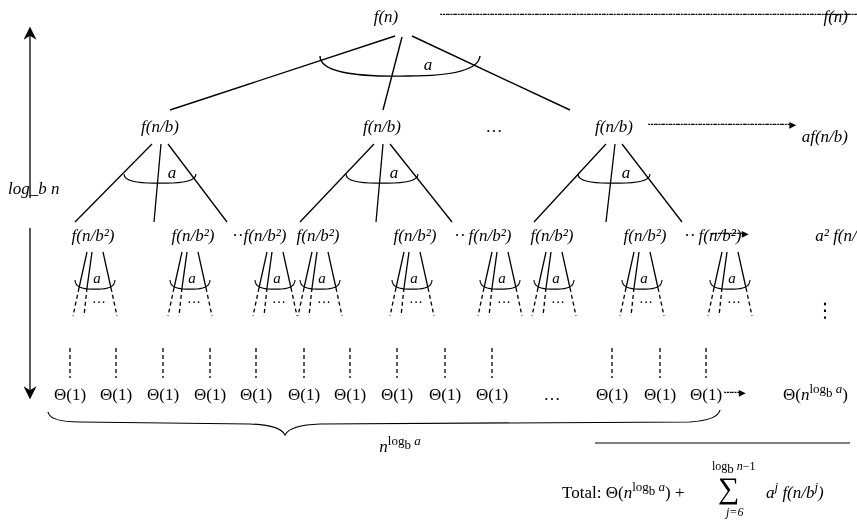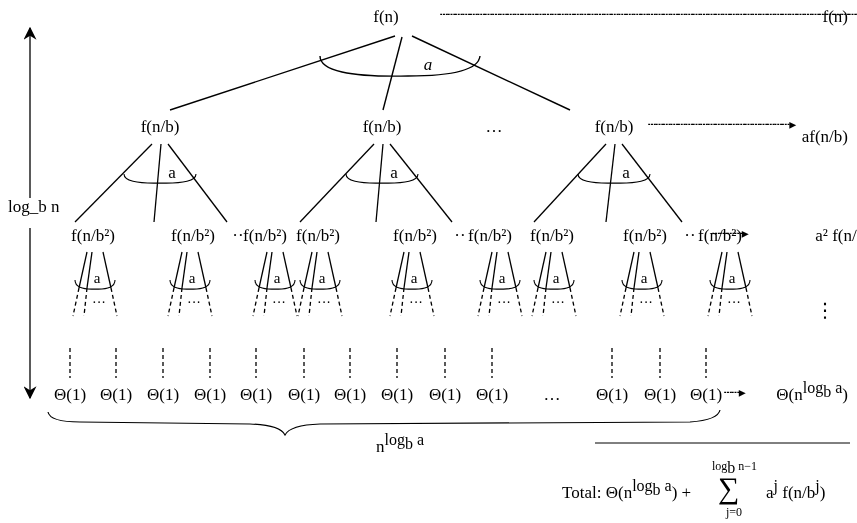--- a/index.html
+++ b/index.html
@@ -1,21 +1,21 @@
 <!DOCTYPE html>
 <html><head>
 <meta charset="utf-8">
 <style>
   html,body{margin:0;padding:0;background:#fff;}
   body{width:857px;height:523px;position:relative;overflow:hidden;
        font-family:"Liberation Serif","DejaVu Serif",serif;color:#000;}
   svg{position:absolute;left:0;top:0;}
   .t{position:absolute;white-space:nowrap;font-size:17px;line-height:1;}
-  .i{}
-  sup,sub{font-size:16px;line-height:0;}
+  .i{font-style:italic;}
+  sup,sub{font-size:13px;line-height:0;}
   .c{transform:translateX(-50%);}
   .r{transform:translateX(-100%);}
 </style>
 </head>
 <body>
 
 <svg width="857" height="523" id="g">
   <defs>
     <marker id="ah" markerWidth="10" markerHeight="10" refX="9" refY="5" orient="auto">
       <path d="M0,0 L10,5 L0,10 L3,5 Z" fill="#000"></path>
@@ -130,39 +130,39 @@
 <div class="t i r" style="left:848px;top:8px">f(n)</div>
 <div class="t c" style="left:428px;top:56px;font-style:italic">a</div>
 
 <div class="t i c" style="left:160px;top:118px">f(n/b)</div>
 <div class="t i c" style="left:382px;top:118px">f(n/b)</div>
 <div class="t c" style="left:494px;top:118px">…</div>
 <div class="t i c" style="left:614px;top:118px">f(n/b)</div>
 <div class="t" style="left:648px;top:118px;letter-spacing:-1px;font-size:14px">┄┄┄┄┄┄┄┄┄┄┄┄┄┄┄┄┄┄┄▸</div>
 <div class="t i r" style="left:848px;top:128px">af(n/b)</div>
 
-<div class="t i" style="left:8px;top:198px">log_b n</div>
+<div class="t i" style="left:8px;top:180px">log_b n</div>
 
 <div id="l2"></div>
 <div class="t" style="left:712px;top:227px;letter-spacing:-1px;font-size:14px">┄┄┄┄▸</div>
 <div class="t i r" style="left:876px;top:227px">a² f(n/b²)</div>
 <div class="t" style="left:815px;top:300px;font-size:20px">⋮</div>
 
 <div id="lv"></div>
 <div class="t" style="left:724px;top:386px;letter-spacing:-1px;font-size:14px">┄┄▸</div>
 <div class="t r" style="left:848px;top:386px">Θ(<span class="i">n</span><sup>log<sub>b</sub> <span class="i">a</span></sup>)</div>
 
 <div class="t c" style="left:400px;top:438px"><span class="i">n</span><sup>log<sub>b</sub> <span class="i">a</span></sup></div>
 
 <div class="t" style="left:562px;top:484px">
   <span>Total: </span>Θ(<span class="i">n</span><sup>log<sub>b</sub> <span class="i">a</span></sup>) + 
 </div>
 <div class="t" style="left:712px;top:460px;font-size:12px">log<sub>b</sub> <span class="i">n</span>−1</div>
 <div class="t" style="left:718px;top:473px;font-size:30px">∑</div>
-<div class="t i" style="left:726px;top:506px;font-size:12px">j=0</div>
+<div class="t i" style="left:726px;top:506px;font-size:12px">j=6</div>
 <div class="t i" style="left:766px;top:484px">a<sup>j</sup> f(n/b<sup>j</sup>)</div>
 
 <div class="t i c" style="left: 172px; top: 164px;">a</div>
 <div class="t i c" style="left: 93px; top: 227px;">f(n/b²)</div>
 <div class="t i c" style="left: 193px; top: 227px;">f(n/b²)</div>
 <div class="t c" style="left: 238px; top: 227px;">··</div>
 <div class="t i c" style="left: 265px; top: 227px;">f(n/b²)</div>
 <div class="t i c" style="left: 97px; top: 271px; font-size: 15px;">a</div>
 <div class="t c" style="left: 99px; top: 296px; font-size: 14px;">···</div>
 <div class="t i c" style="left: 192px; top: 271px; font-size: 15px;">a</div>

